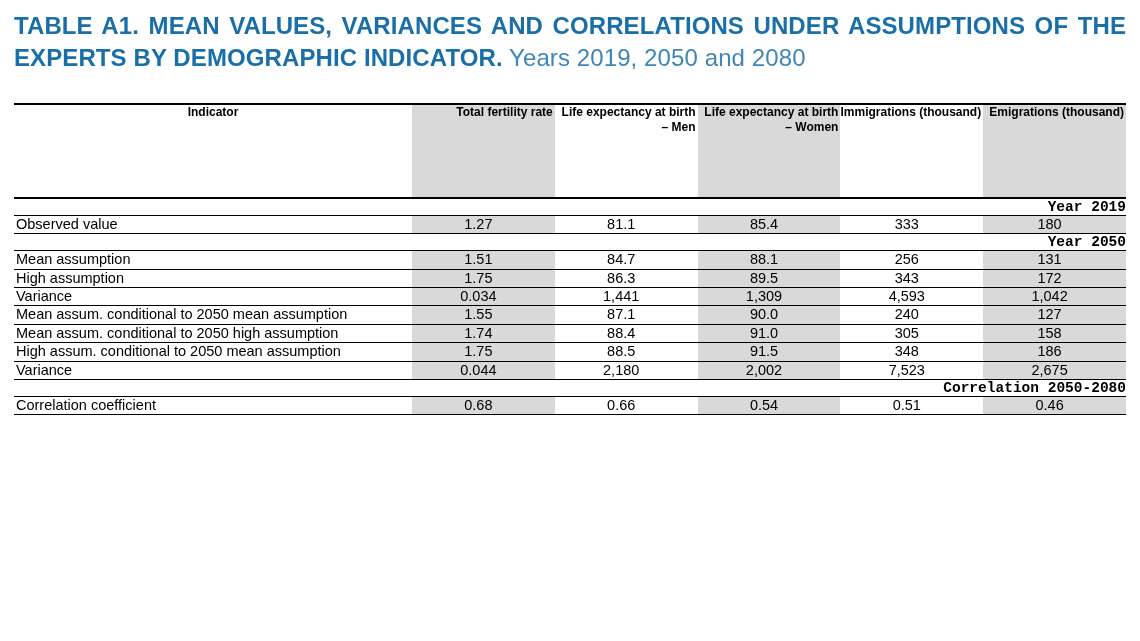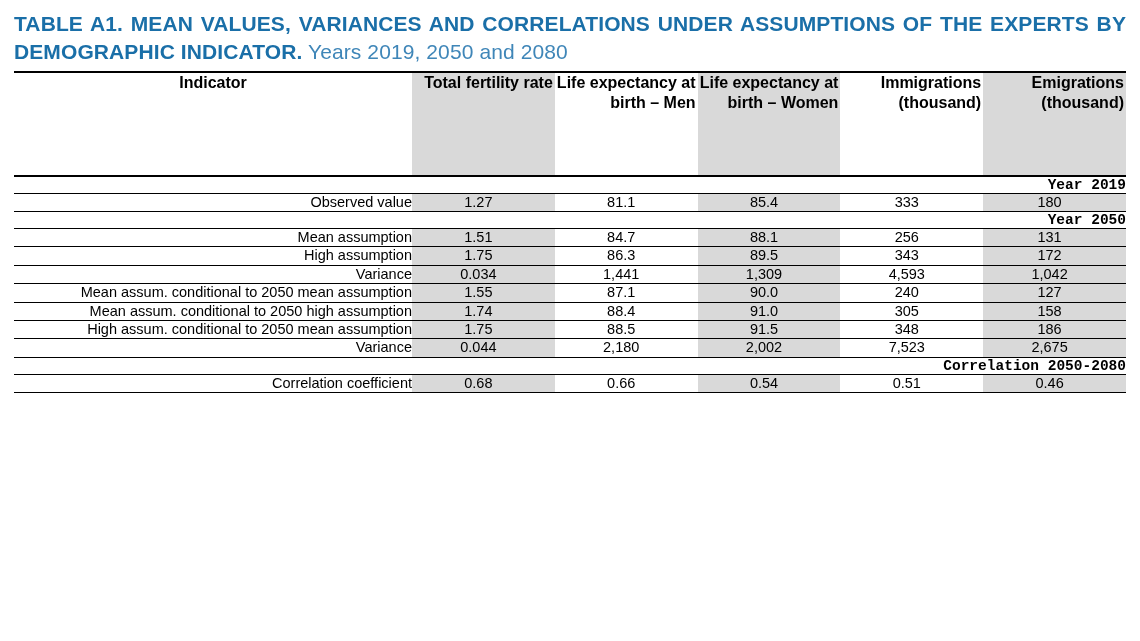--- a/index.html
+++ b/index.html
@@ -13,27 +13,27 @@
     font-family: "Liberation Sans", sans-serif;
     color: #000000;
     overflow: hidden;
   }
   .page {
     width: 1140px;
     box-sizing: border-box;
     padding: 10px 14px 0 14px;
   }
   .title-block {
-    font-size: 21px;
+    font-size: 24px;
     line-height: 1.35;
     color: #1a6fa8;
     font-weight: bold;
     text-align: justify;
     letter-spacing: 0.1px;
-    margin-bottom: 4px;
+    margin-bottom: 28px;
   }
   .title-main { font-weight: bold; }
   .title-sub {
     font-weight: normal;
     color: #3f86b8;
   }
   table.main {
     border-collapse: collapse;
     width: 1112px;
     table-layout: fixed;
@@ -54,21 +54,21 @@
   .rule-thin td {
     border-top: 1px solid #000000;
   }
   .rule-bottom-thin td {
     border-bottom: 1px solid #000000;
   }
 
   
   .hdr td {
     font-weight: bold;
-    font-size: 16px;
+    font-size: 12px;
     padding-top: 9px;
     padding-bottom: 4px;
     line-height: 1.25;
   }
   .hdr .h-ind {
     text-align: center;
     vertical-align: top;
   }
   .hdr .h-num {
     text-align: right;
@@ -88,21 +88,21 @@
   .section .sec-label {
     
   }
 
   .datarow td {
     padding: 4px 0 4px 0;
     font-size: 14.5px;
     line-height: 1.2;
   }
   .datarow td.lbl {
-    text-align: right;
+    text-align: left;
     padding-left: 2px;
   }
   .datarow td.val {
     text-align: center;
     padding-right: 10px;
   }
 </style>
 </head>
 <body>
 

